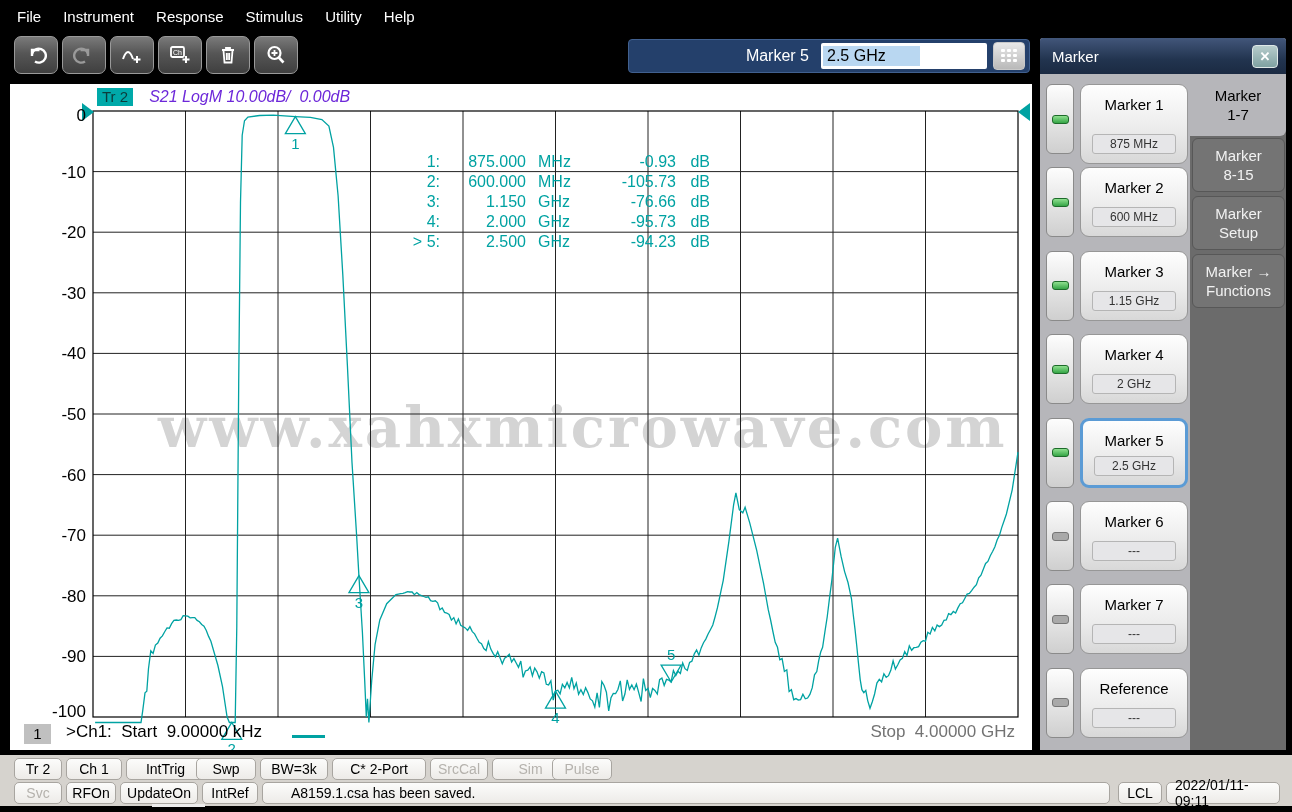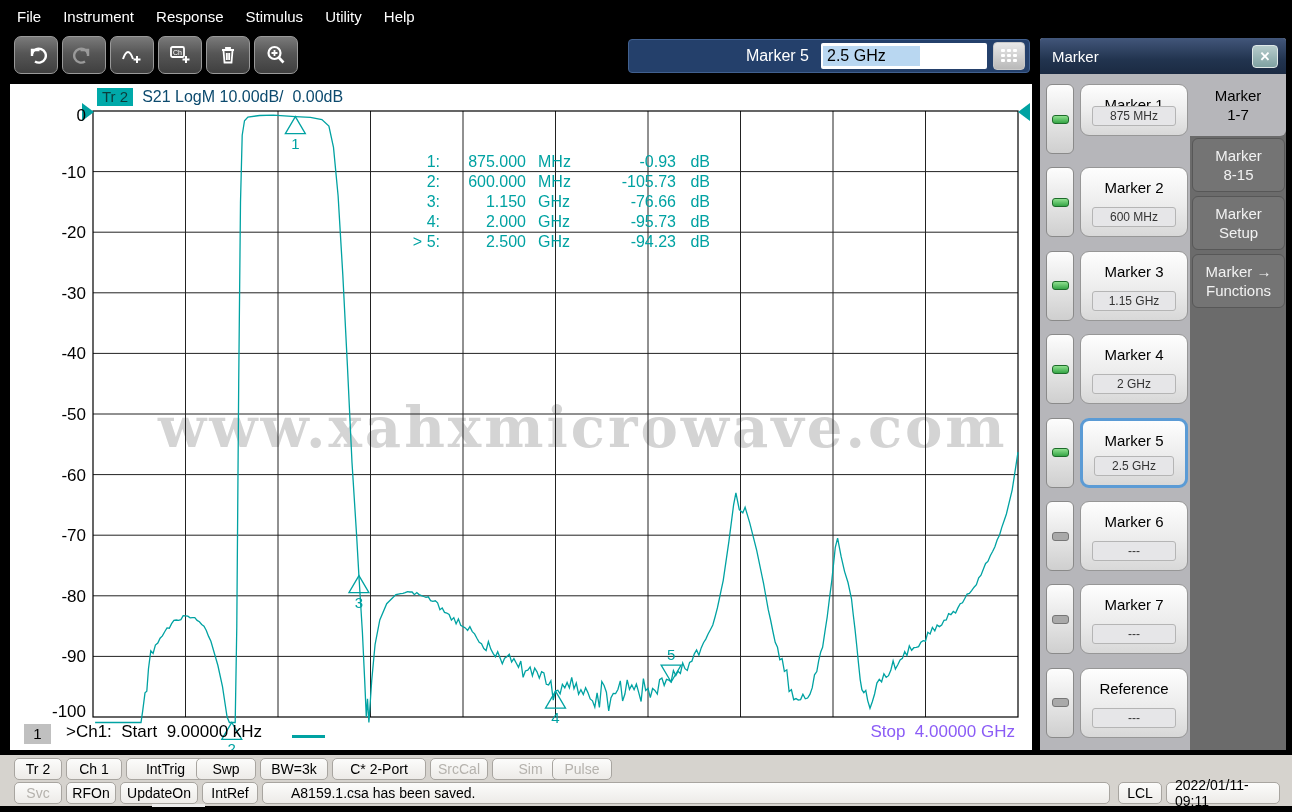--- a/index.html
+++ b/index.html
@@ -20,36 +20,36 @@
   .marker-entry .me-label{flex:1;text-align:right;color:#fff;font-size:16px;padding-right:12px;}
   .me-input{width:166px;height:26px;background:#fff;border-radius:2px;font-size:16px;display:flex;align-items:center;padding-left:2px;}
   .me-input .sel{background:#b9d7f1;padding:1px 34px 1px 4px;}
   .keypad-btn{width:32px;height:28px;margin-left:6px;border-radius:4px;border:1px solid #c8c8c8;
     background:linear-gradient(#e8e8e8,#b9b9b9);display:flex;align-items:center;justify-content:center;}
 
   
   .plot-area{position:absolute;left:10px;top:84px;width:1022px;height:666px;background:#fff;overflow:hidden;}
   .trace-hdr{position:absolute;left:87px;top:4px;height:18px;display:flex;align-items:center;font-size:16px;}
   .tr-badge{background:#00a9a9;color:#0b3c3c;padding:0 5px;height:18px;line-height:18px;font-size:15px;}
-  .tr-title{color:#0c4a6e;margin-left:9px;white-space:pre;}
+  .tr-title{color:#6d28d9;margin-left:16px;white-space:pre;font-style:italic;}
   .watermark{position:absolute;left:148px;top:310px;width:1000px;font-family:"DejaVu Serif",serif;font-weight:bold;
     font-size:56px;letter-spacing:3px;color:#d4d4d4;white-space:nowrap;}
   .ylab{position:absolute;width:58px;text-align:right;font-size:17px;color:#000;}
   .readout{position:absolute;left:382px;top:68px;color:#00a2a2;font-size:16px;}
   .readout .rrow{display:flex;height:20px;line-height:20px;}
   .readout .c-idx{width:48px;text-align:right;}
   .readout .c-fn{width:86px;text-align:right;}
   .readout .c-fu{width:58px;text-align:left;padding-left:12px;}
   .readout .c-v{width:92px;text-align:right;}
   .readout .c-u{width:34px;padding-left:6px;text-align:right;}
   .ch-badge{position:absolute;left:14px;top:640px;width:27px;height:20px;background:#c0c0c0;color:#000;
     font-size:15px;text-align:center;line-height:20px;}
   .start-lab{position:absolute;left:56px;top:638px;font-size:17px;color:#000;white-space:pre;}
   .legend-line{position:absolute;left:282px;top:651px;width:33px;height:3px;background:#00a2a2;}
-  .stop-lab{position:absolute;right:17px;top:638px;font-size:17px;color:#8b5cf6;white-space:pre;}
+  .stop-lab{position:absolute;right:17px;top:638px;font-size:17px;color:#737373;white-space:pre;}
 
   
   .panel{position:absolute;left:1040px;top:38px;width:246px;height:712px;background:#b6b6ba;border-radius:3px 3px 0 0;}
   .panel-hdr{position:absolute;left:0;top:0;width:100%;height:36px;border-radius:3px 3px 0 0;
     background:linear-gradient(#42567a,#22344f 60%,#1b2a42);display:flex;align-items:center;padding:0 8px 0 12px;}
   .panel-title{color:#fff;font-size:15px;flex:1;}
   .close-btn{width:26px;height:23px;border-radius:4px;border:1px solid #dfe8e8;
     background:linear-gradient(#b7cccc,#7fa2a2);color:#fff;font-size:13px;font-weight:bold;
     display:flex;align-items:center;justify-content:center;}
   .tabs-col{position:absolute;left:150px;top:36px;width:96px;height:676px;background:#6b6b6b;}
@@ -253,21 +253,21 @@
           <div>Setup</div>
         </div>
         <div class="tab dark" style="top: 180px; height: 54px;">
           <div>Marker →</div>
           <div>Functions</div>
         </div>
       </div>
     <span id="mrows"></span>
   <div class="mrow-toggle" style="top: 46px; height: 70px;">
         <div class="tog-ind tog-on"></div>
-      </div><div class="mrow-btn" style="top: 46px; height: 52px;">
+      </div><div class="mrow-btn" style="top: 46px; height: 80px;">
         <div class="mrow-title">Marker 1</div>
         <div class="mrow-val">875 MHz</div>
       </div><div class="mrow-toggle" style="top: 129.4px; height: 70px;">
         <div class="tog-ind tog-on"></div>
       </div><div class="mrow-btn" style="top: 129.4px; height: 70px;">
         <div class="mrow-title">Marker 2</div>
         <div class="mrow-val">600 MHz</div>
       </div><div class="mrow-toggle" style="top: 212.8px; height: 70px;">
         <div class="tog-ind tog-on"></div>
       </div><div class="mrow-btn" style="top: 212.8px; height: 70px;">

